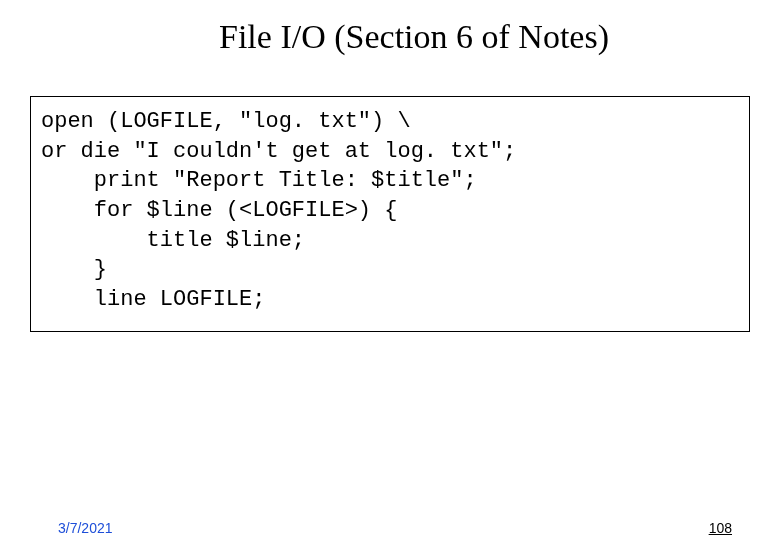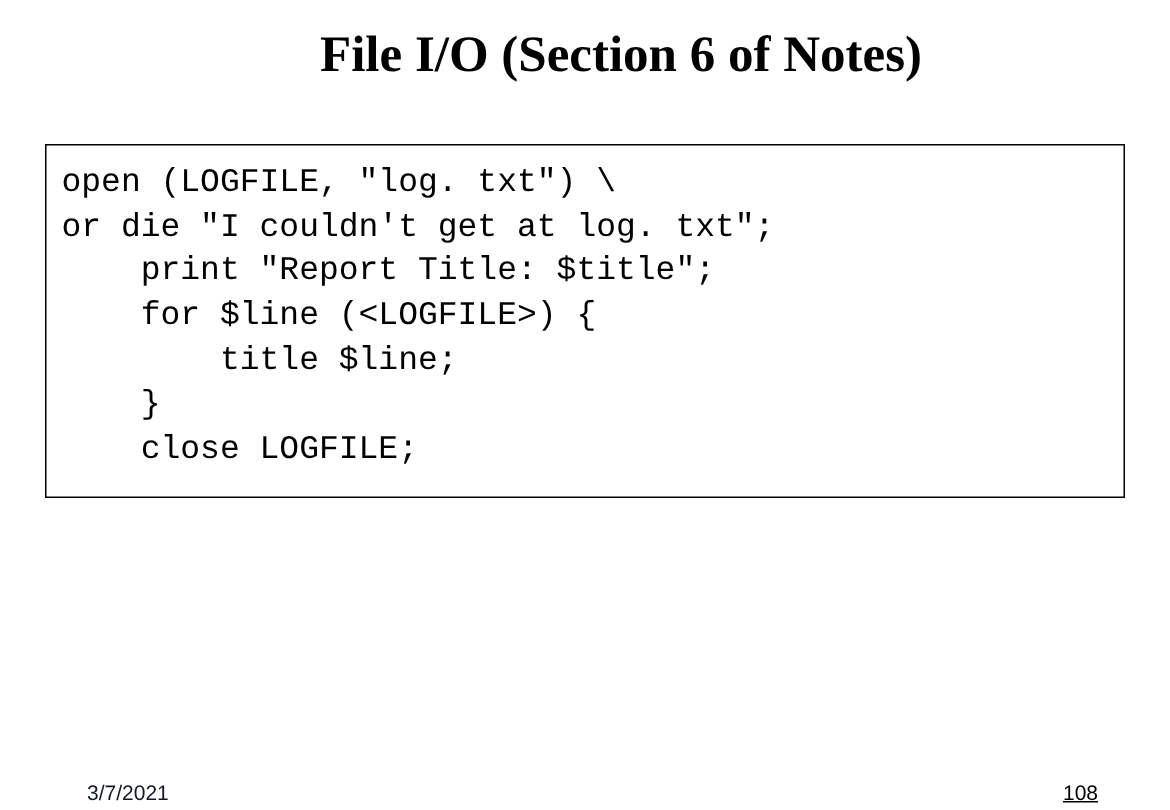--- a/index.html
+++ b/index.html
@@ -14,21 +14,21 @@
   }
   .slide {
     width: 780px;
     height: 540px;
     position: relative;
     box-sizing: border-box;
   }
   .title {
     text-align: center;
     font-size: 34px;
-    font-weight: bold;
+    font-weight: normal;
     margin-top: 18px;
     margin-bottom: 40px;
     color: #000;
     padding-left: 48px;
   }
   .code-box {
     border: 1.5px solid #000;
     margin: 0 30px 0 30px;
     padding: 10px 10px 16px 10px;
     box-sizing: border-box;
@@ -46,21 +46,21 @@
     left: 58px;
     right: 48px;
     height: 20px;
   }
   .footer-date {
     position: absolute;
     left: 0;
     bottom: 0;
     font-size: 14px;
     font-family: Arial, Helvetica, sans-serif;
-    color: #0f172a;
+    color: #1d4ed8;
   }
   .footer-page {
     position: absolute;
     right: 0;
     bottom: 0;
     font-size: 14px;
     font-family: Arial, Helvetica, sans-serif;
     color: #000;
     text-decoration: underline;
   }
@@ -72,20 +72,20 @@
   <div class="title">File I/O (Section 6 of Notes)</div>
 
   <div class="code-box">
     <div class="code">open (LOGFILE, "log. txt") \</div>
     <div class="code">or die "I couldn't get at log. txt";</div>
     <div class="code"></div>
     <div class="code">    print "Report Title: $title";</div>
     <div class="code">    for $line (&lt;LOGFILE&gt;) {</div>
     <div class="code">        title $line;</div>
     <div class="code">    }</div>
-    <div class="code">    close LOGFILE;</div>
+    <div class="code">    line LOGFILE;</div>
   </div>
 
   <div class="footer">
     <div class="footer-date">3/7/2021</div>
     <div class="footer-page">108</div>
   </div>
 </div>
 
 </body></html>

